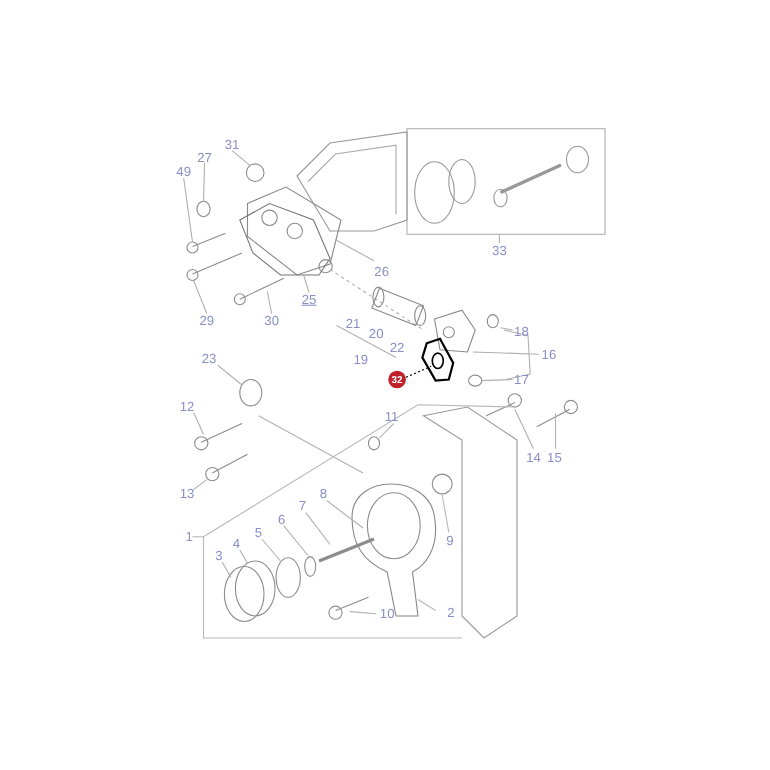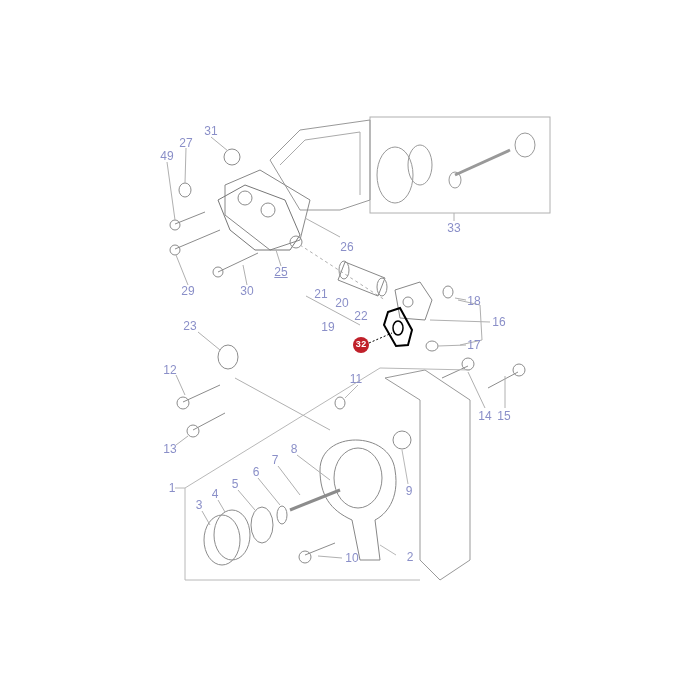--- a/index.html
+++ b/index.html
@@ -1,19 +1,19 @@
 <!DOCTYPE html>
 <html><head>
 <meta charset="utf-8">
 <style>
   html,body{margin:0;padding:0;background:#ffffff;}
   .canvas{position:relative;width:700px;height:700px;background:#ffffff;overflow:hidden;font-family:"Liberation Sans",sans-serif;}
   svg{position:absolute;left:0;top:0;}
   .lbl{position:absolute;font-size:12px;color:#8a8fc8;line-height:1;white-space:nowrap;transform:translate(-50%,-50%);}
-  .hl{position:absolute;width:16px;height:16px;border-radius:50%;background:#c0202a;color:#ffffff;font-size:9px;font-weight:bold;display:flex;align-items:center;justify-content:center;transform:translate(-50%,-50%);font-family:Liberation Mono, monospace;}
+  .hl{position:absolute;width:16px;height:16px;border-radius:50%;background:#c0202a;color:#ffffff;font-size:9px;font-weight:bold;display:flex;align-items:center;justify-content:center;transform:translate(-50%,-50%);}
 </style>
 </head>
 <body>
 
 <div class="canvas">
   <svg width="700" height="700" viewBox="0 0 700 700">
     <g fill="none" stroke="#8c8c8c" stroke-width="1">
 
       <rect x="370" y="117" width="180" height="96" stroke="#b0b0b0"></rect>
       <line x1="454" y1="213" x2="454" y2="221" stroke="#b0b0b0"></line>

